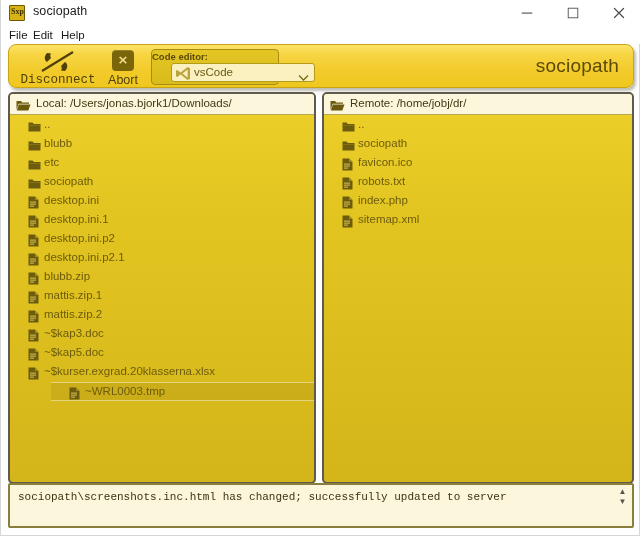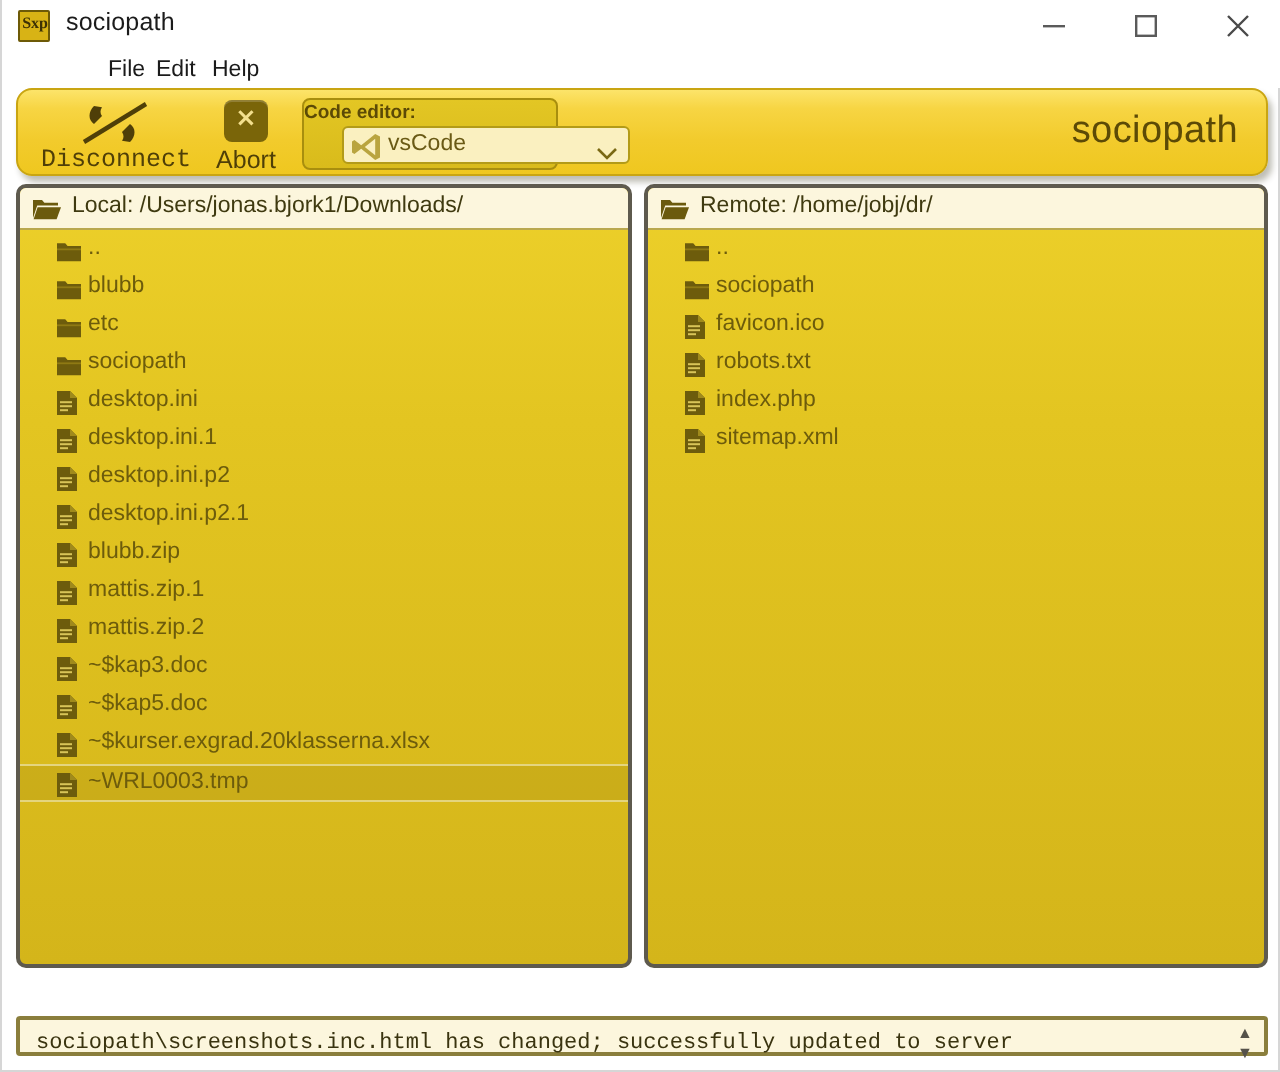--- a/index.html
+++ b/index.html
@@ -80,21 +80,20 @@
   }
   .menu-item {
     position: absolute;
     top: 1px;
     height: 16px;
     line-height: 16px;
     font-size: 11.5px;
     color: #1b1b1b;
     padding: 0 3px;
     cursor: default;
-    margin-left: 45px;
   }
 
   
   #appbody {
     position: absolute;
     left: 1px; top: 44px;
     width: 637px; height: 490px;
     background: #ffffff;
     overflow: hidden;
   }
@@ -270,27 +269,28 @@
     position: absolute;
     left: 34px; top: 2px;
     font-size: 11.5px;
     color: #6d5c0c;
     white-space: nowrap;
   }
   .file-row.selected {
     background: rgba(120,100,10,0.14);
     border-top: 1px solid rgba(250,245,210,0.55);
     border-bottom: 1px solid rgba(250,245,210,0.55);
+    margin-left: 41px;
   }
 
   
   #statusbar {
     position: absolute;
     left: 6px; bottom: 6px;
-    width: 626px; height: 20px;
+    width: 626px; height: 45px;
     background: #fcf6dd;
     border: 2px solid #8a7e3c;
     border-radius: 2px;
     box-sizing: border-box;
   }
   #status-text {
     position: absolute;
     left: 8px; top: 6px;
     font-size: 11px;
     font-family: "Liberation Mono", monospace;

